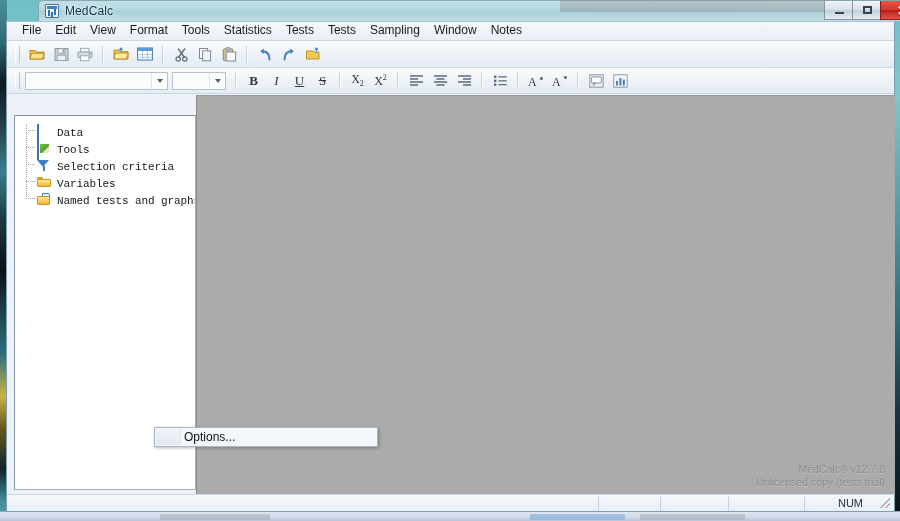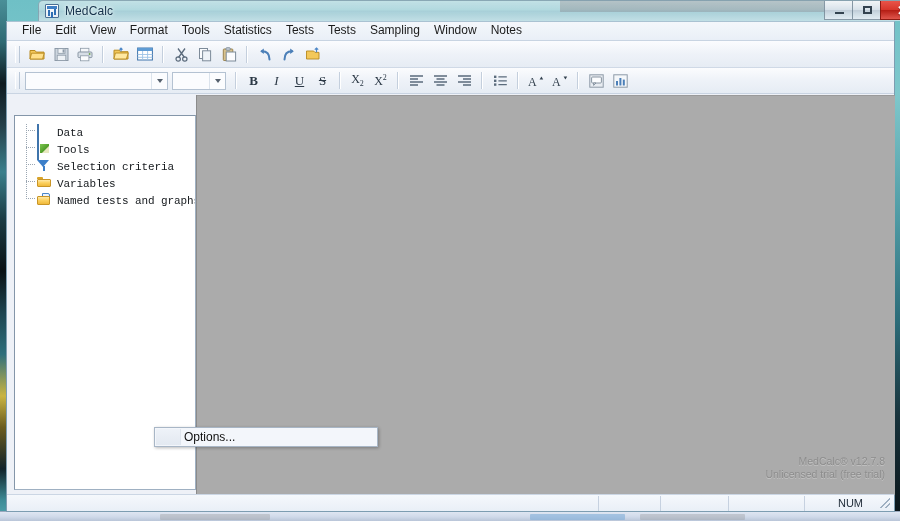--- a/index.html
+++ b/index.html
@@ -477,21 +477,21 @@
   }
   .mdi-topedge {
     position: absolute;
     left: 0; top: 0; right: 0;
     height: 1px;
     background: #9a9a9a;
   }
   .branding {
     position: absolute;
     right: 10px;
-    bottom: 14px;
+    bottom: 6px;
     text-align: right;
     color: #8d8d8d;
     font-size: 10.5px;
     line-height: 13px;
     text-shadow: 0 1px 0 rgba(255,255,255,0.28);
     user-select: none;
   }
 
   
   .ctxmenu {
@@ -793,21 +793,21 @@
           </svg>
         </div>
       </div>
 
       <div class="workarea">
 
         <div class="mdi">
           <div class="mdi-topedge"></div>
           <div class="branding">
             <div>MedCalc® v12.7.8</div>
-            <div>Unlicensed trial (free trial)</div>
+            <div>Unlicensed copy (tests trial)</div>
           </div>
         </div>
 
         <div class="treepanel">
           <div class="tree">
             <div class="treeline-v"></div>
             <div class="treeline-h" style="top:14px;"></div>
             <div class="treeline-h" style="top:31px;"></div>
             <div class="treeline-h" style="top:48px;"></div>
             <div class="treeline-h" style="top:65px;"></div>

